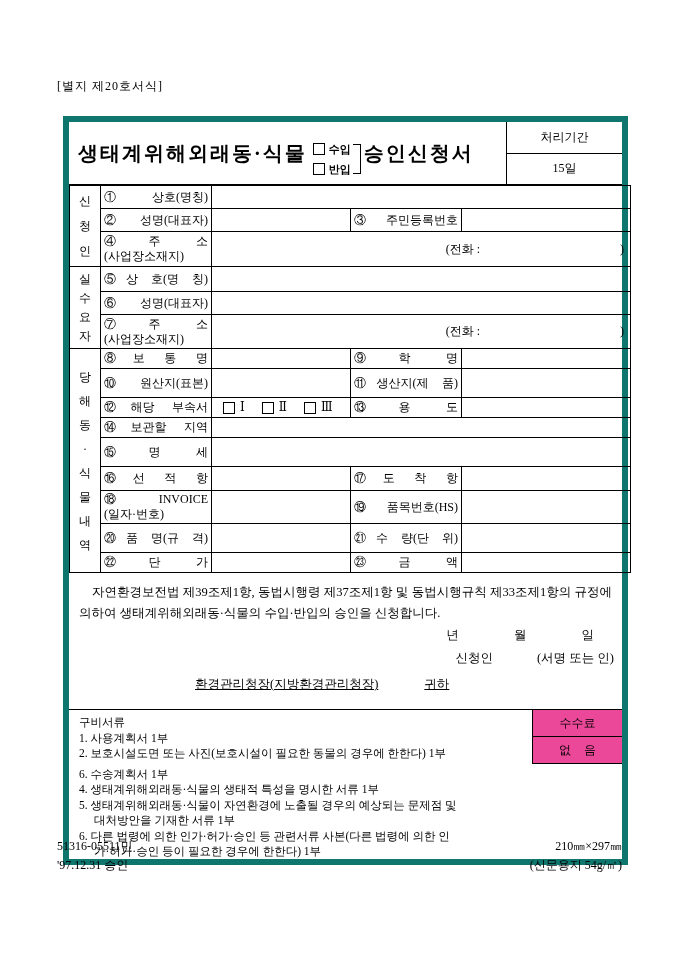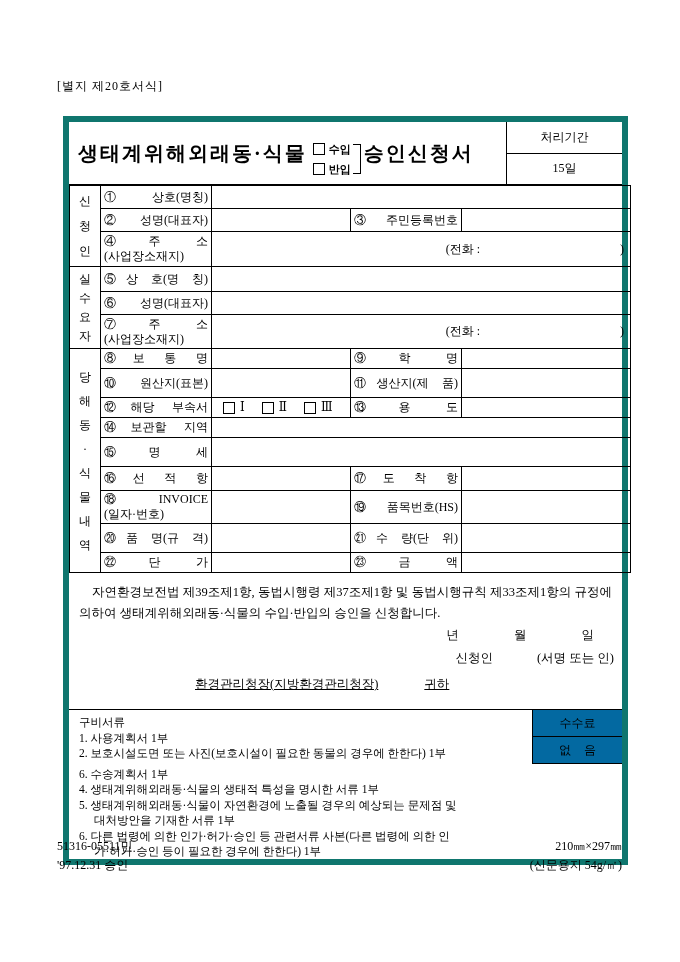--- a/index.html
+++ b/index.html
@@ -49,21 +49,21 @@
   .decl-date { text-align:right; padding-right:28px; word-spacing:52px; margin-top:3px; }
   .decl-sign { display:flex; justify-content:flex-end; gap:44px; padding-right:8px; margin-top:6px; }
   .decl-recipient { display:flex; gap:46px; padding-left:126px; margin-top:9px;text-decoration:underline; }
 
   
   .documents { border-top:1px solid #000; position:relative; height:150px; box-sizing:border-box; font-size:11.5px; }
   .doc-list { padding:5px 8px 0 10px; line-height:15.5px; }
   .doc-top { margin-right:92px; }
   .doc-item { padding-left:15px; text-indent:-15px; white-space:pre-line; }
   .doc-gap { margin-top:5px; }
-  .fee-box { position:absolute; top:0; right:0; width:89px; border-left:1px solid #000; border-bottom:1px solid #000; background:#0369a1; font-size:12px; }
+  .fee-box { position:absolute; top:0; right:0; width:89px; border-left:1px solid #000; border-bottom:1px solid #000; background:#ec4899; font-size:12px; }
   .fee-label { height:26px; border-bottom:1px solid #000; display:flex; align-items:center; justify-content:center; }
   .fee-value { height:26px; display:flex; align-items:center; justify-content:center; word-spacing:10px; }
 
   
   .footer { position:absolute; left:57px; width:565px; top:837px; font-size:12px; }
   .footer-row { display:flex; justify-content:space-between; line-height:19px; }
 </style>
 </head>
 <body>
 

